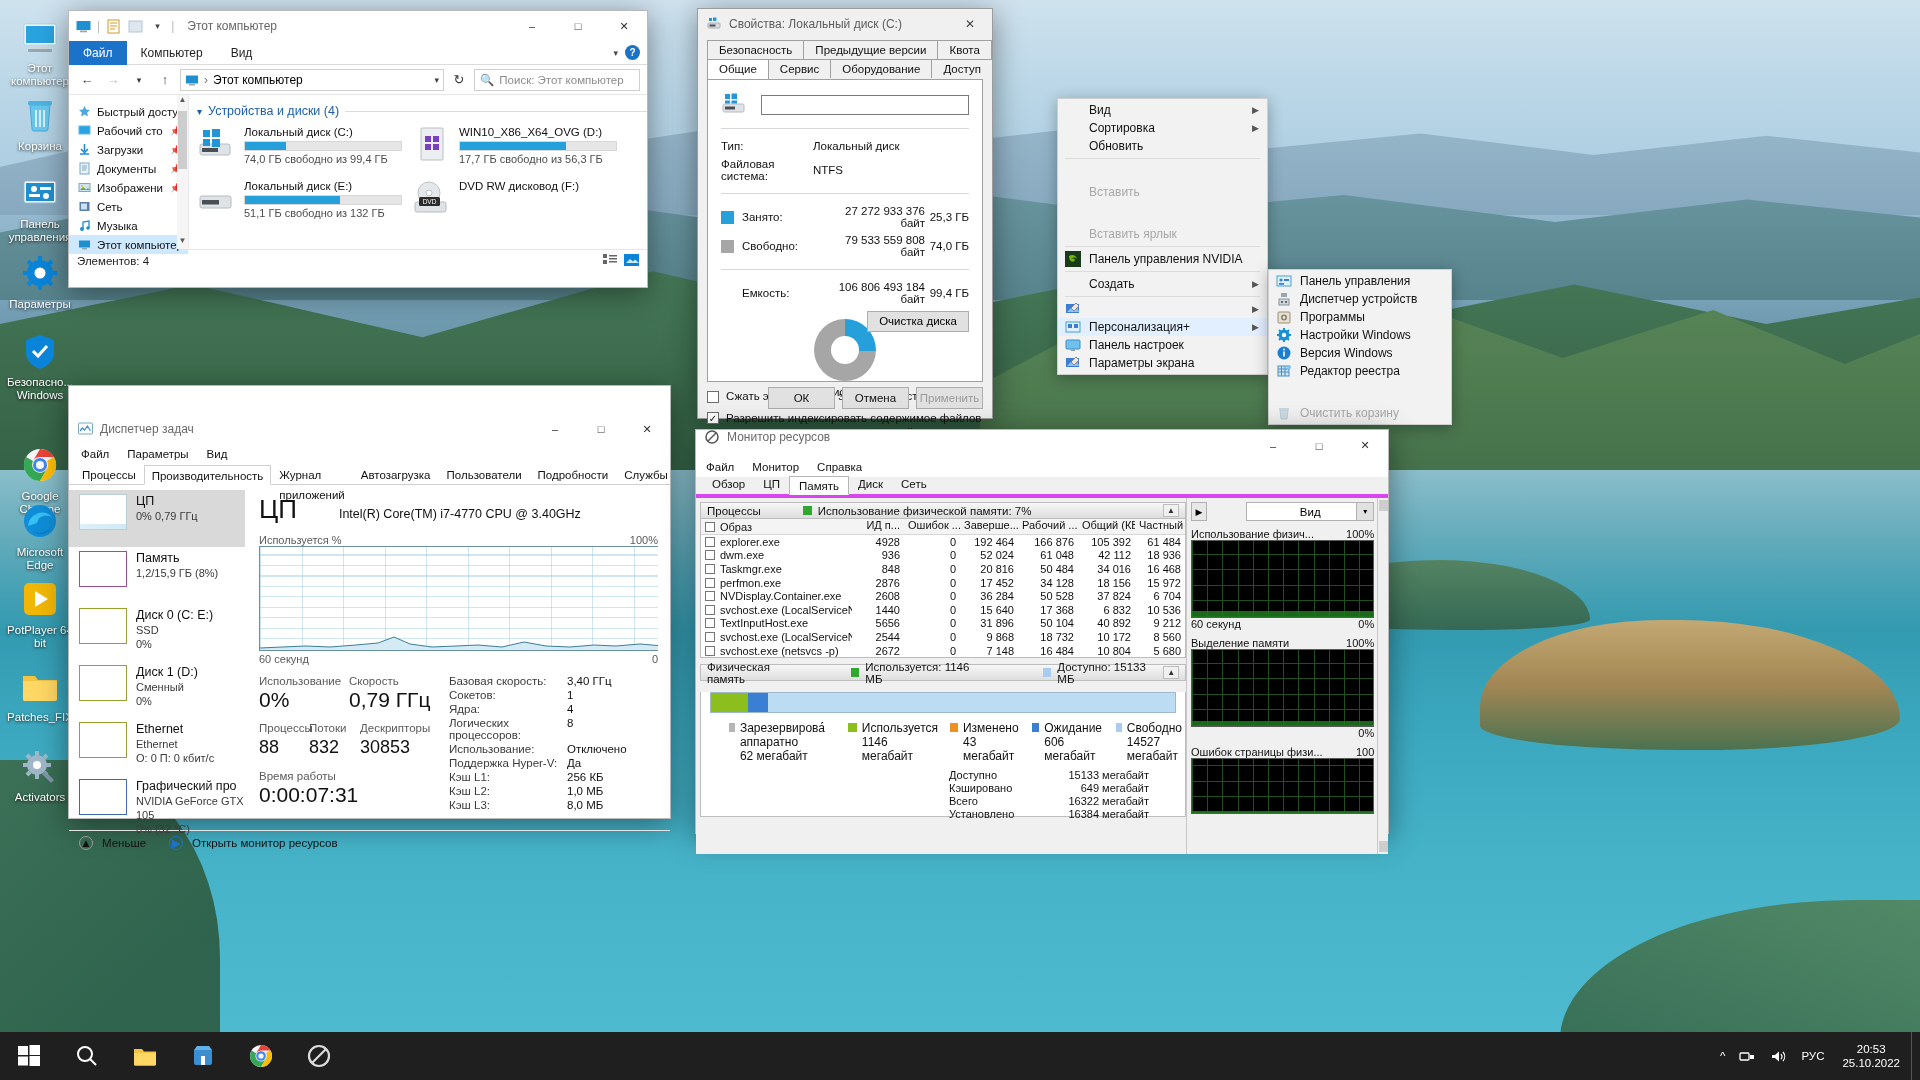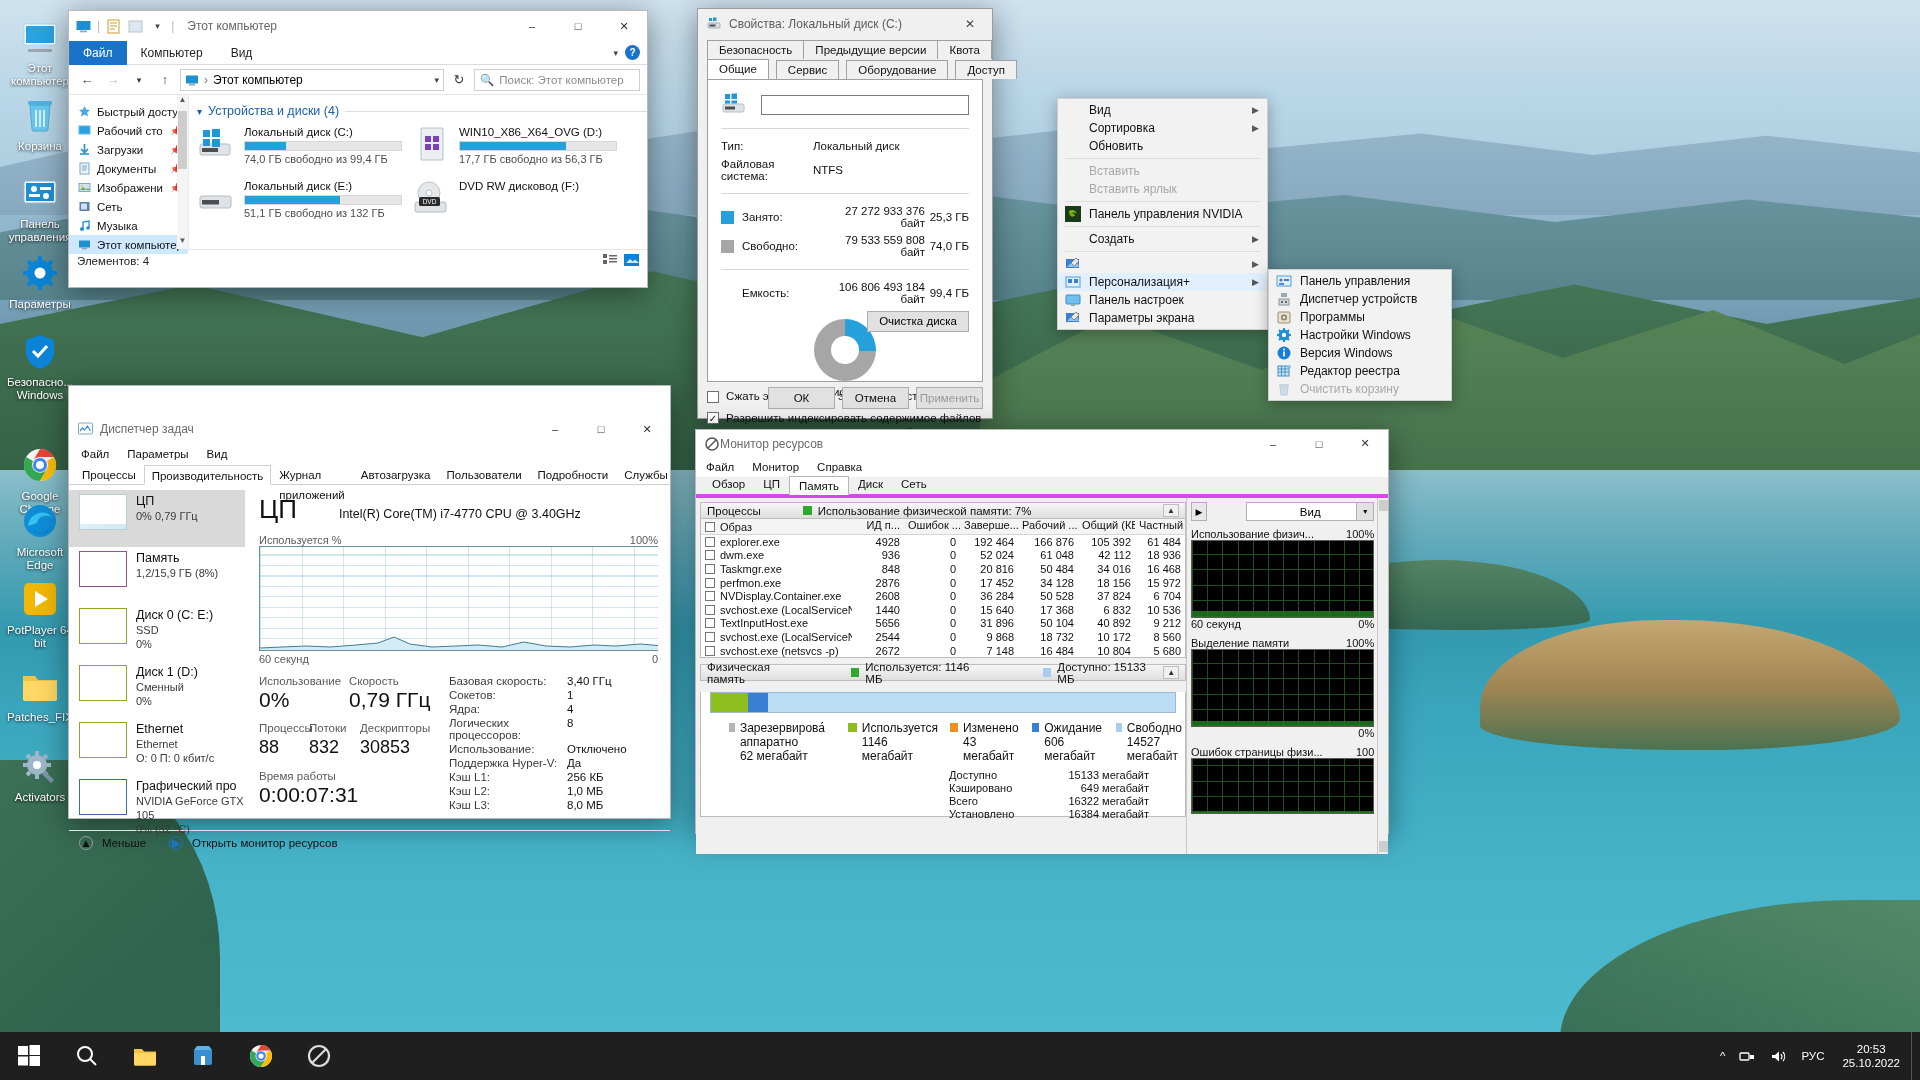--- a/index.html
+++ b/index.html
@@ -98,21 +98,21 @@
   .statusbar { height:22px; border-top:1px solid #e6e6e6; display:flex; align-items:center; padding:0 8px;
      font-size:11.5px; color:#222; }
   .statusbar .views { margin-left:auto; display:flex; gap:7px; }
 
   
   #props { left:697px; top:8px; width:296px; height:411px; border:1px solid #9c9c9c; background:#f0f0f0; }
   #props .ptitle { height:29px; display:flex; align-items:center; gap:7px; padding-left:9px; background:#f0f0f0; }
   #props .ptitle .tt { color:#5d5d5d; font-size:12px; }
   #props .px { margin-left:auto; width:44px; height:29px; display:flex; align-items:center; justify-content:center; color:#444; }
   .tabrow { display:flex; padding-left:9px; gap:0; margin-top:2px;}
-  .tabrow2 { display:flex; padding-left:9px; gap:8px;align-items:center; }
+  .tabrow2 { display:flex; padding-left:9px; gap:0; }
   .ptab { height:19px; padding:0 11px; font-size:11.5px; line-height:19px; background:#f0f0f0;
      border:1px solid #a0a0a0; border-bottom:none; color:#111; margin-right:-1px; }
   .ptab.active { background:#fff; position:relative; z-index:3; height:20px; }
   .ppanel { margin:0 9px 0 9px; background:#fff; border:1px solid #a0a0a0; height:303px; padding:13px 13px 0; position:relative; }
   .prow { display:flex; align-items:center; font-size:11.5px; color:#111; }
   .drvicon { width:26px; height:24px; }
   .nameinput { flex:1; height:20px; border:1px solid #7a7a7a; background:#fff; margin-left:14px; }
   .hline { height:1px; background:#d7d7d7; margin:11px 0; }
   .swatch { width:13px; height:13px; margin-right:8px; flex:0 0 13px; }
   .plabel { width:92px; }
@@ -130,21 +130,21 @@
   .dlgbtns { position:absolute; right:9px; bottom:9px; display:flex; gap:7px; }
   .dbtn { width:67px; height:22px; border:1px solid #adadad; background:#e1e1e1; font-size:11.5px;
      display:flex; align-items:center; justify-content:center; color:#111; }
   .dbtn.dis { color:#9a9a9a; }
 
   
   #ctxmenu { position:absolute; left:1057px; top:98px; width:211px; background:#f2f2f2;
      border:1px solid #cfcfcf; box-shadow:0 3px 14px rgba(0,0,0,.3); padding:2px 0; }
   .mi { height:18px; display:flex; align-items:center; font-size:12px; color:#111; padding-left:31px; position:relative; }
   .mi.hl { background:#e2efff; }
-  .mi.dis { color:#a8a8a8; }
+  .mi.dis { color:#a8a8a8;margin-top:24px; }
   .mi .mic { position:absolute; left:7px; width:16px; height:16px; }
   .mi .arr { margin-left:auto; margin-right:8px; color:#555; font-size:9px; }
   .msep { height:1px; background:#dcdcdc; margin:3px 7px; }
   #submenu { position:absolute; left:1268px; top:269px; width:184px; background:#f2f2f2;
      border:1px solid #cfcfcf; box-shadow:0 3px 14px rgba(0,0,0,.3); padding:2px 0; }
 
   
   #taskmgr { left:68px; top:385px; width:603px; height:434px; border:1px solid #b9b9b9; }
   #taskmgr .ttitle { height:28px; display:flex; align-items:center; gap:7px; padding-left:9px;margin-top:29px; }
   #taskmgr .ttitle .tt { color:#6a6a6a; font-size:12px; }
@@ -187,21 +187,21 @@
   .kvgrid { display:grid; grid-template-columns:118px auto; row-gap:2px; font-size:11.5px; color:#111; }
   .kvgrid .k { color:#3b3b3b; }
   .tmfoot { height:24px; display:flex; align-items:center; gap:9px; padding-left:10px; border-top:1px solid #e2e2e2; }
   .circbtn { width:14px; height:14px; border-radius:50%; border:1px solid #9a9a9a; color:#444;
      display:flex; align-items:center; justify-content:center; font-size:8px; }
   .circbtn.blue { border-color:#1a73c8; color:#1a73c8; }
   .tmfoot span { font-size:11.5px; color:#111; }
 
   
   #resmon { left:695px; top:429px; width:694px; height:405px; border:1px solid #b9b9b9; background:#f0f0f0; }
-  #resmon .rtitle { height:27px; display:flex; align-items:center; gap:1px; padding-left:9px; background:#fff; }
+  #resmon .rtitle { height:27px; display:flex; gap:8px; padding-left:9px; background:#fff; }
   #resmon .rtitle .tt { color:#6a6a6a; font-size:12px; }
   #resmon .rmenu { height:20px; display:flex; gap:18px; padding-left:10px; font-size:11.5px; color:#111;
      align-items:center; background:#fff; }
   .rmtabs { height:21px; display:flex; padding:0 7px; border-bottom:4px solid #d946ef; align-items:flex-end; background:#f0f0f0;}
   .rmtab { height:19px; padding:0 9px; font-size:11.5px; line-height:19px; color:#111;}
   .rmtab.active { background:#fff; border:1px solid #b6b6b6; border-bottom-color:#fff; position:relative; top:1px; }
   .rmmain { display:flex; height:356px; background:#f0f0f0; }
   .rmleft { width:490px; padding:4px 0 0 4px; }
   .secthead { height:17px; background:linear-gradient(180deg,#f7f7f7,#dedede); border:1px solid #bdbdbd;
      display:flex; align-items:center; padding:0 6px; font-size:11.5px; color:#111; }

